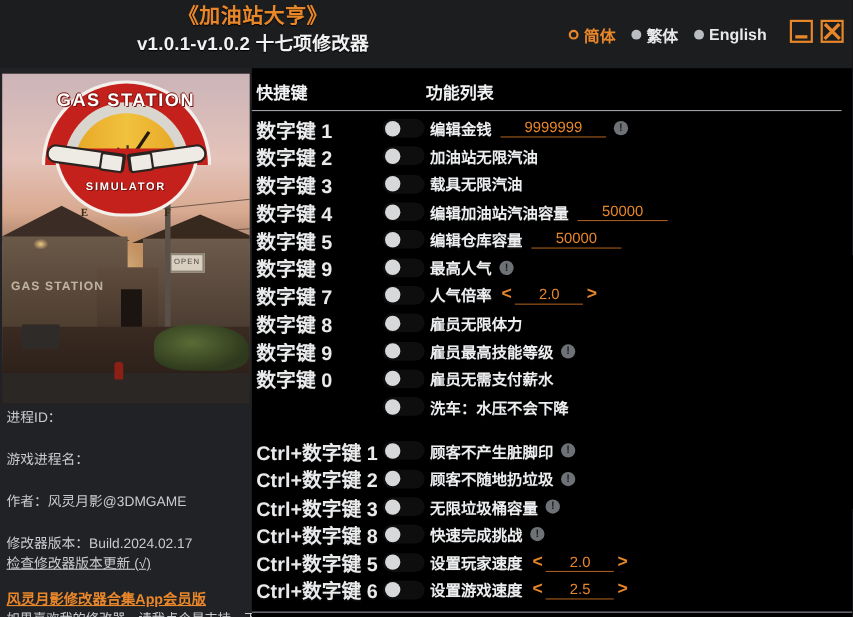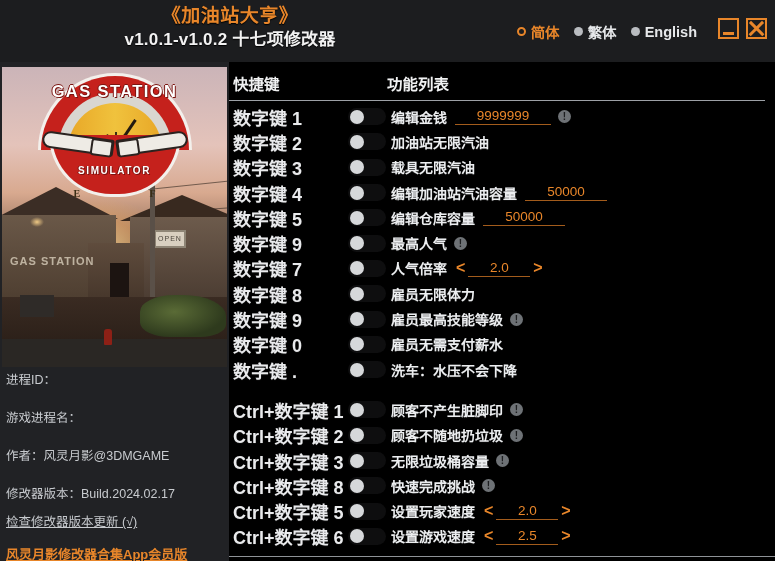--- a/index.html
+++ b/index.html
@@ -368,21 +368,21 @@
     left: 6px; top: 310px;
     width: 220px;
   }
   .proc-line {
     color: #c8cbcf;
     font-size: 12.5px;
     line-height: 16px;
     margin-bottom: 22px;
     white-space: nowrap;
   }
-  .proc-line.tight { margin-bottom: 12px; }
+  .proc-line.tight { margin-bottom: 2px; }
   .proc-link {
     color: #c8cbcf;
     font-size: 12.5px;
     line-height: 16px;
     text-decoration: underline;
     cursor: pointer;
     display: block;
     margin-bottom: 16px;
   }
   .promo {
@@ -761,21 +761,20 @@
         <div class="row">
           <span class="hotkey">数字键 0</span>
           <span class="toggle">
             <span class="knob"></span>
           </span>
           <span class="func">
             <span class="func-label">雇员无需支付薪水</span>
           </span>
         </div>
         <div class="row">
-          <span class="hotkey">数字键 .</span>
           <span class="toggle">
             <span class="knob"></span>
           </span>
           <span class="func">
             <span class="func-label">洗车：水压不会下降</span>
           </span>
         </div>
         <div class="row spacer"></div>
         <div class="row">
           <span class="hotkey">Ctrl+数字键 1</span>

